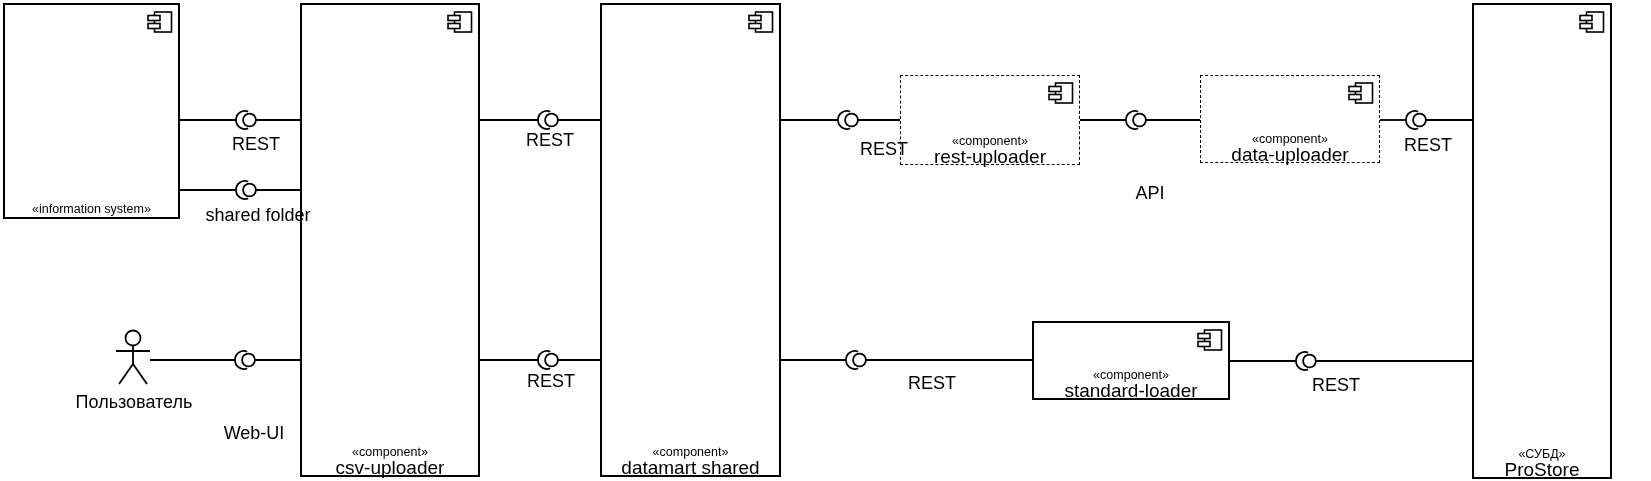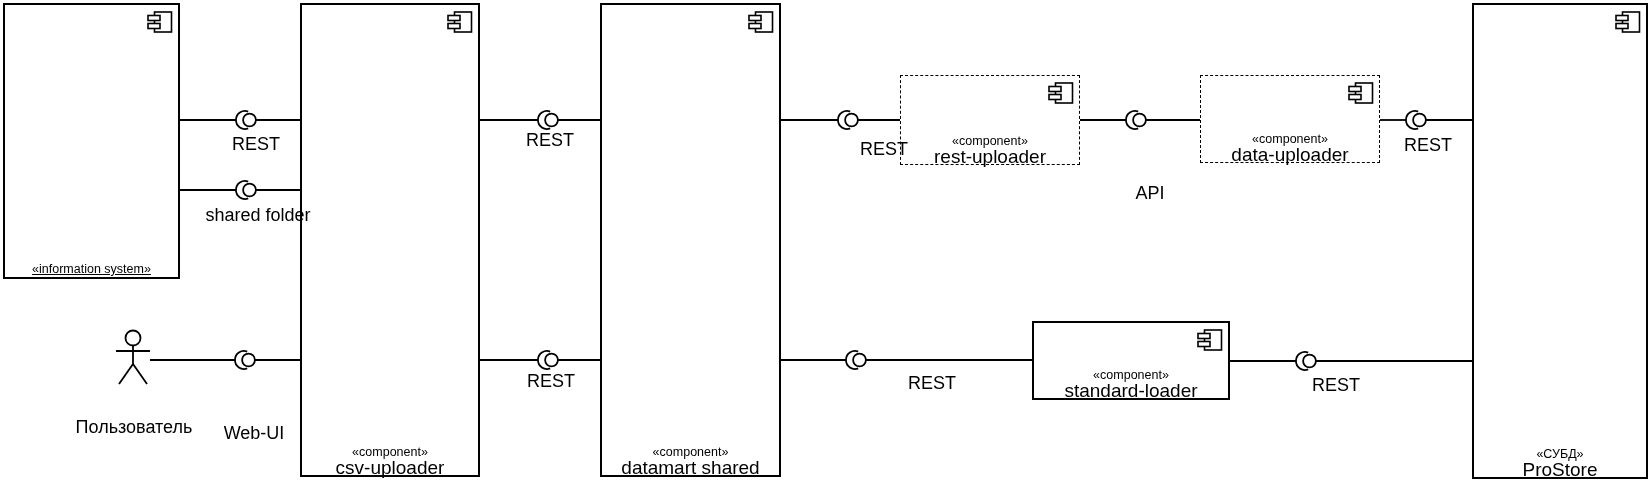--- a/index.html
+++ b/index.html
@@ -109,21 +109,21 @@
 
     <g stroke="#000" stroke-width="1.8" fill="none">
       <circle cx="133" cy="338" r="7.5" fill="#ffffff"></circle>
       <line x1="133" y1="345.5" x2="133" y2="364"></line>
       <line x1="116" y1="351" x2="150" y2="351"></line>
       <line x1="133" y1="364" x2="119" y2="384"></line>
       <line x1="133" y1="364" x2="147" y2="384"></line>
     </g>
   </svg>
 
-  <div class="comp" style="left:3px;top:3px;width:177px;height:276px;text-decoration:underline;">
+  <div class="comp" style="left:3px;top:3px;width:177px;height:216px;">
     <svg class="uml-icon" width="26" height="22" viewBox="0 0 26 22">
       <rect x="7.5" y="1" width="17" height="20" fill="#fff" stroke="#000" stroke-width="1.6"></rect>
       <rect x="1" y="4.5" width="12" height="5" fill="#fff" stroke="#000" stroke-width="1.6"></rect>
       <rect x="1" y="12.5" width="12" height="5" fill="#fff" stroke="#000" stroke-width="1.6"></rect>
     </svg>
     <div class="comp-label">
       <div class="stereotype">«information system»</div>
 
     </div>
   </div>
@@ -181,21 +181,21 @@
       <rect x="7.5" y="1" width="17" height="20" fill="#fff" stroke="#000" stroke-width="1.6"></rect>
       <rect x="1" y="4.5" width="12" height="5" fill="#fff" stroke="#000" stroke-width="1.6"></rect>
       <rect x="1" y="12.5" width="12" height="5" fill="#fff" stroke="#000" stroke-width="1.6"></rect>
     </svg>
     <div class="comp-label">
       <div class="stereotype">«component»</div>
       <div class="comp-name">standard-loader</div>
     </div>
   </div>
 
-  <div class="comp" style="left:1472px;top:3px;width:176px;height:476px;">
+  <div class="comp" style="left:1472px;top:3px;width:140px;height:476px;">
     <svg class="uml-icon" width="26" height="22" viewBox="0 0 26 22">
       <rect x="7.5" y="1" width="17" height="20" fill="#fff" stroke="#000" stroke-width="1.6"></rect>
       <rect x="1" y="4.5" width="12" height="5" fill="#fff" stroke="#000" stroke-width="1.6"></rect>
       <rect x="1" y="12.5" width="12" height="5" fill="#fff" stroke="#000" stroke-width="1.6"></rect>
     </svg>
     <div class="comp-label">
       <div class="stereotype">«СУБД»</div>
       <div class="comp-name">ProStore</div>
     </div>
   </div>
@@ -213,15 +213,15 @@
   <span class="edge-label" style="left:1150px;top:145px;margin-top:48px;">API</span>
 
   <span class="edge-label" style="left:1428px;top:145px;">REST</span>
 
   <span class="edge-label" style="left:932px;top:383px;">REST</span>
 
   <span class="edge-label" style="left:1336px;top:385px;">REST</span>
 
   <span class="edge-label" style="left:254px;top:385px;margin-top:48px;">Web-UI</span>
 
-  <span class="edge-label" style="left:134px;top:402px;margin-top:25px;">Пользователь</span>
+  <span class="edge-label" style="left:134px;top:402px;">Пользователь</span>
 
 </div>
 
 </body></html>

